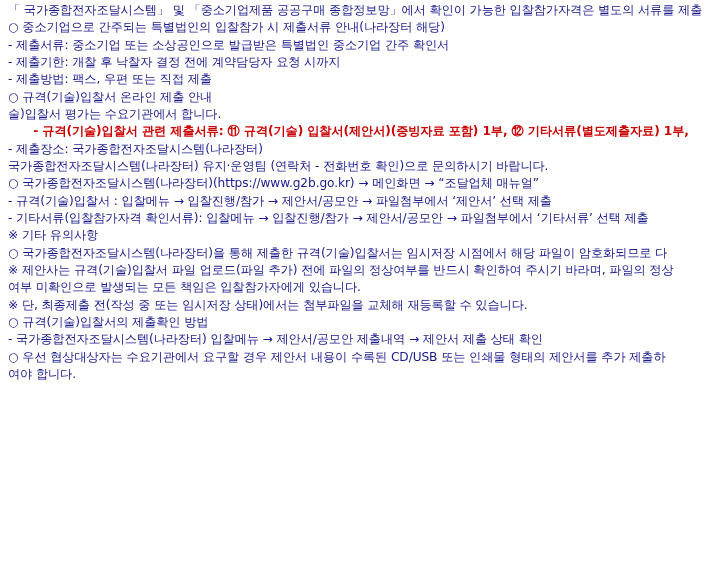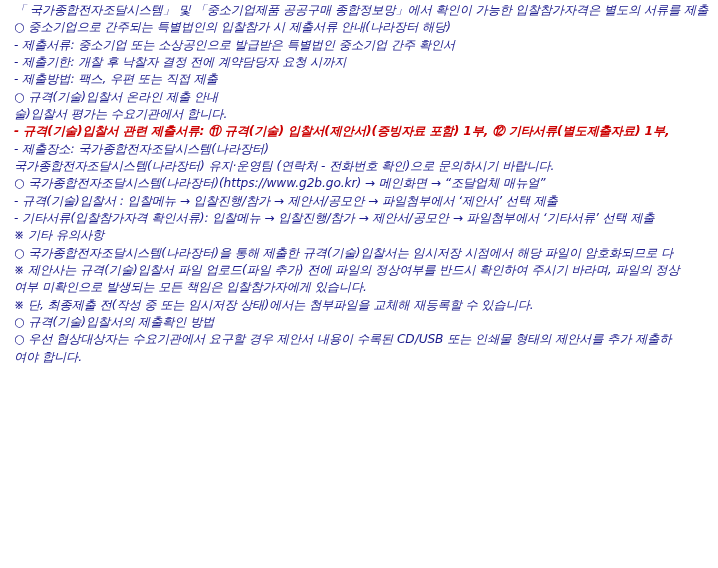--- a/index.html
+++ b/index.html
@@ -21,22 +21,22 @@
     width: 718px;
   }
   .line {
     white-space: pre-wrap;
     line-height: 1.42;
     letter-spacing: -0.1px;
   }
   
   .c-blue   { color: #1a1a8c; }
   .c-red    { color: #cc0000; }
-  .bold     { font-weight: bold; }
-  .ind0 { margin-left: 10px; font-style: italic; }
+  .bold     { font-weight: bold; text-align: center; }
+  .ind0 { margin-left: 4px; }
 </style>
 </head>
 <body>
 
 <div id="doc">
     <div class="line c-blue ind0">「 국가종합전자조달시스템」 및 「중소기업제품 공공구매 종합정보망」에서 확인이 가능한 입찰참가자격은 별도의 서류를 제출</div>
     <div class="line c-blue ind0">○ 중소기업으로 간주되는 특별법인의 입찰참가 시 제출서류 안내(나라장터 해당)</div>
     <div class="line c-blue ind0">- 제출서류: 중소기업 또는 소상공인으로 발급받은 특별법인 중소기업 간주 확인서</div>
     <div class="line c-blue ind0">- 제출기한: 개찰 후 낙찰자 결정 전에 계약담당자 요청 시까지</div>
     <div class="line c-blue ind0">- 제출방법: 팩스, 우편 또는 직접 제출</div>
@@ -47,15 +47,16 @@
     <div class="line c-blue ind0">국가종합전자조달시스템(나라장터) 유지·운영팀 (연락처 - 전화번호 확인)으로 문의하시기 바랍니다.</div>
     <div class="line c-blue ind0">○ 국가종합전자조달시스템(나라장터)(https://www.g2b.go.kr) → 메인화면 → “조달업체 매뉴얼”</div>
     <div class="line c-blue ind0">- 규격(기술)입찰서 : 입찰메뉴 → 입찰진행/참가 → 제안서/공모안 → 파일첨부에서 ‘제안서’ 선택 제출</div>
     <div class="line c-blue ind0">- 기타서류(입찰참가자격 확인서류): 입찰메뉴 → 입찰진행/참가 → 제안서/공모안 → 파일첨부에서 ‘기타서류’ 선택 제출</div>
     <div class="line c-blue ind0">※ 기타 유의사항</div>
     <div class="line c-blue ind0">○ 국가종합전자조달시스템(나라장터)을 통해 제출한 규격(기술)입찰서는 임시저장 시점에서 해당 파일이 암호화되므로 다</div>
     <div class="line c-blue ind0">※ 제안사는 규격(기술)입찰서 파일 업로드(파일 추가) 전에 파일의 정상여부를 반드시 확인하여 주시기 바라며, 파일의 정상</div>
     <div class="line c-blue ind0">여부 미확인으로 발생되는 모든 책임은 입찰참가자에게 있습니다.</div>
     <div class="line c-blue ind0">※ 단, 최종제출 전(작성 중 또는 임시저장 상태)에서는 첨부파일을 교체해 재등록할 수 있습니다.</div>
     <div class="line c-blue ind0">○ 규격(기술)입찰서의 제출확인 방법</div>
+    <div class="line c-blue ind0">- 국가종합전자조달시스템(나라장터) 입찰메뉴 → 제안서/공모안 제출내역 → 제안서 제출 상태 확인</div>
     <div class="line c-blue ind0">○ 우선 협상대상자는 수요기관에서 요구할 경우 제안서 내용이 수록된 CD/USB 또는 인쇄물 형태의 제안서를 추가 제출하</div>
     <div class="line c-blue ind0">여야 합니다.</div>
   </div>
 
 </body></html>

